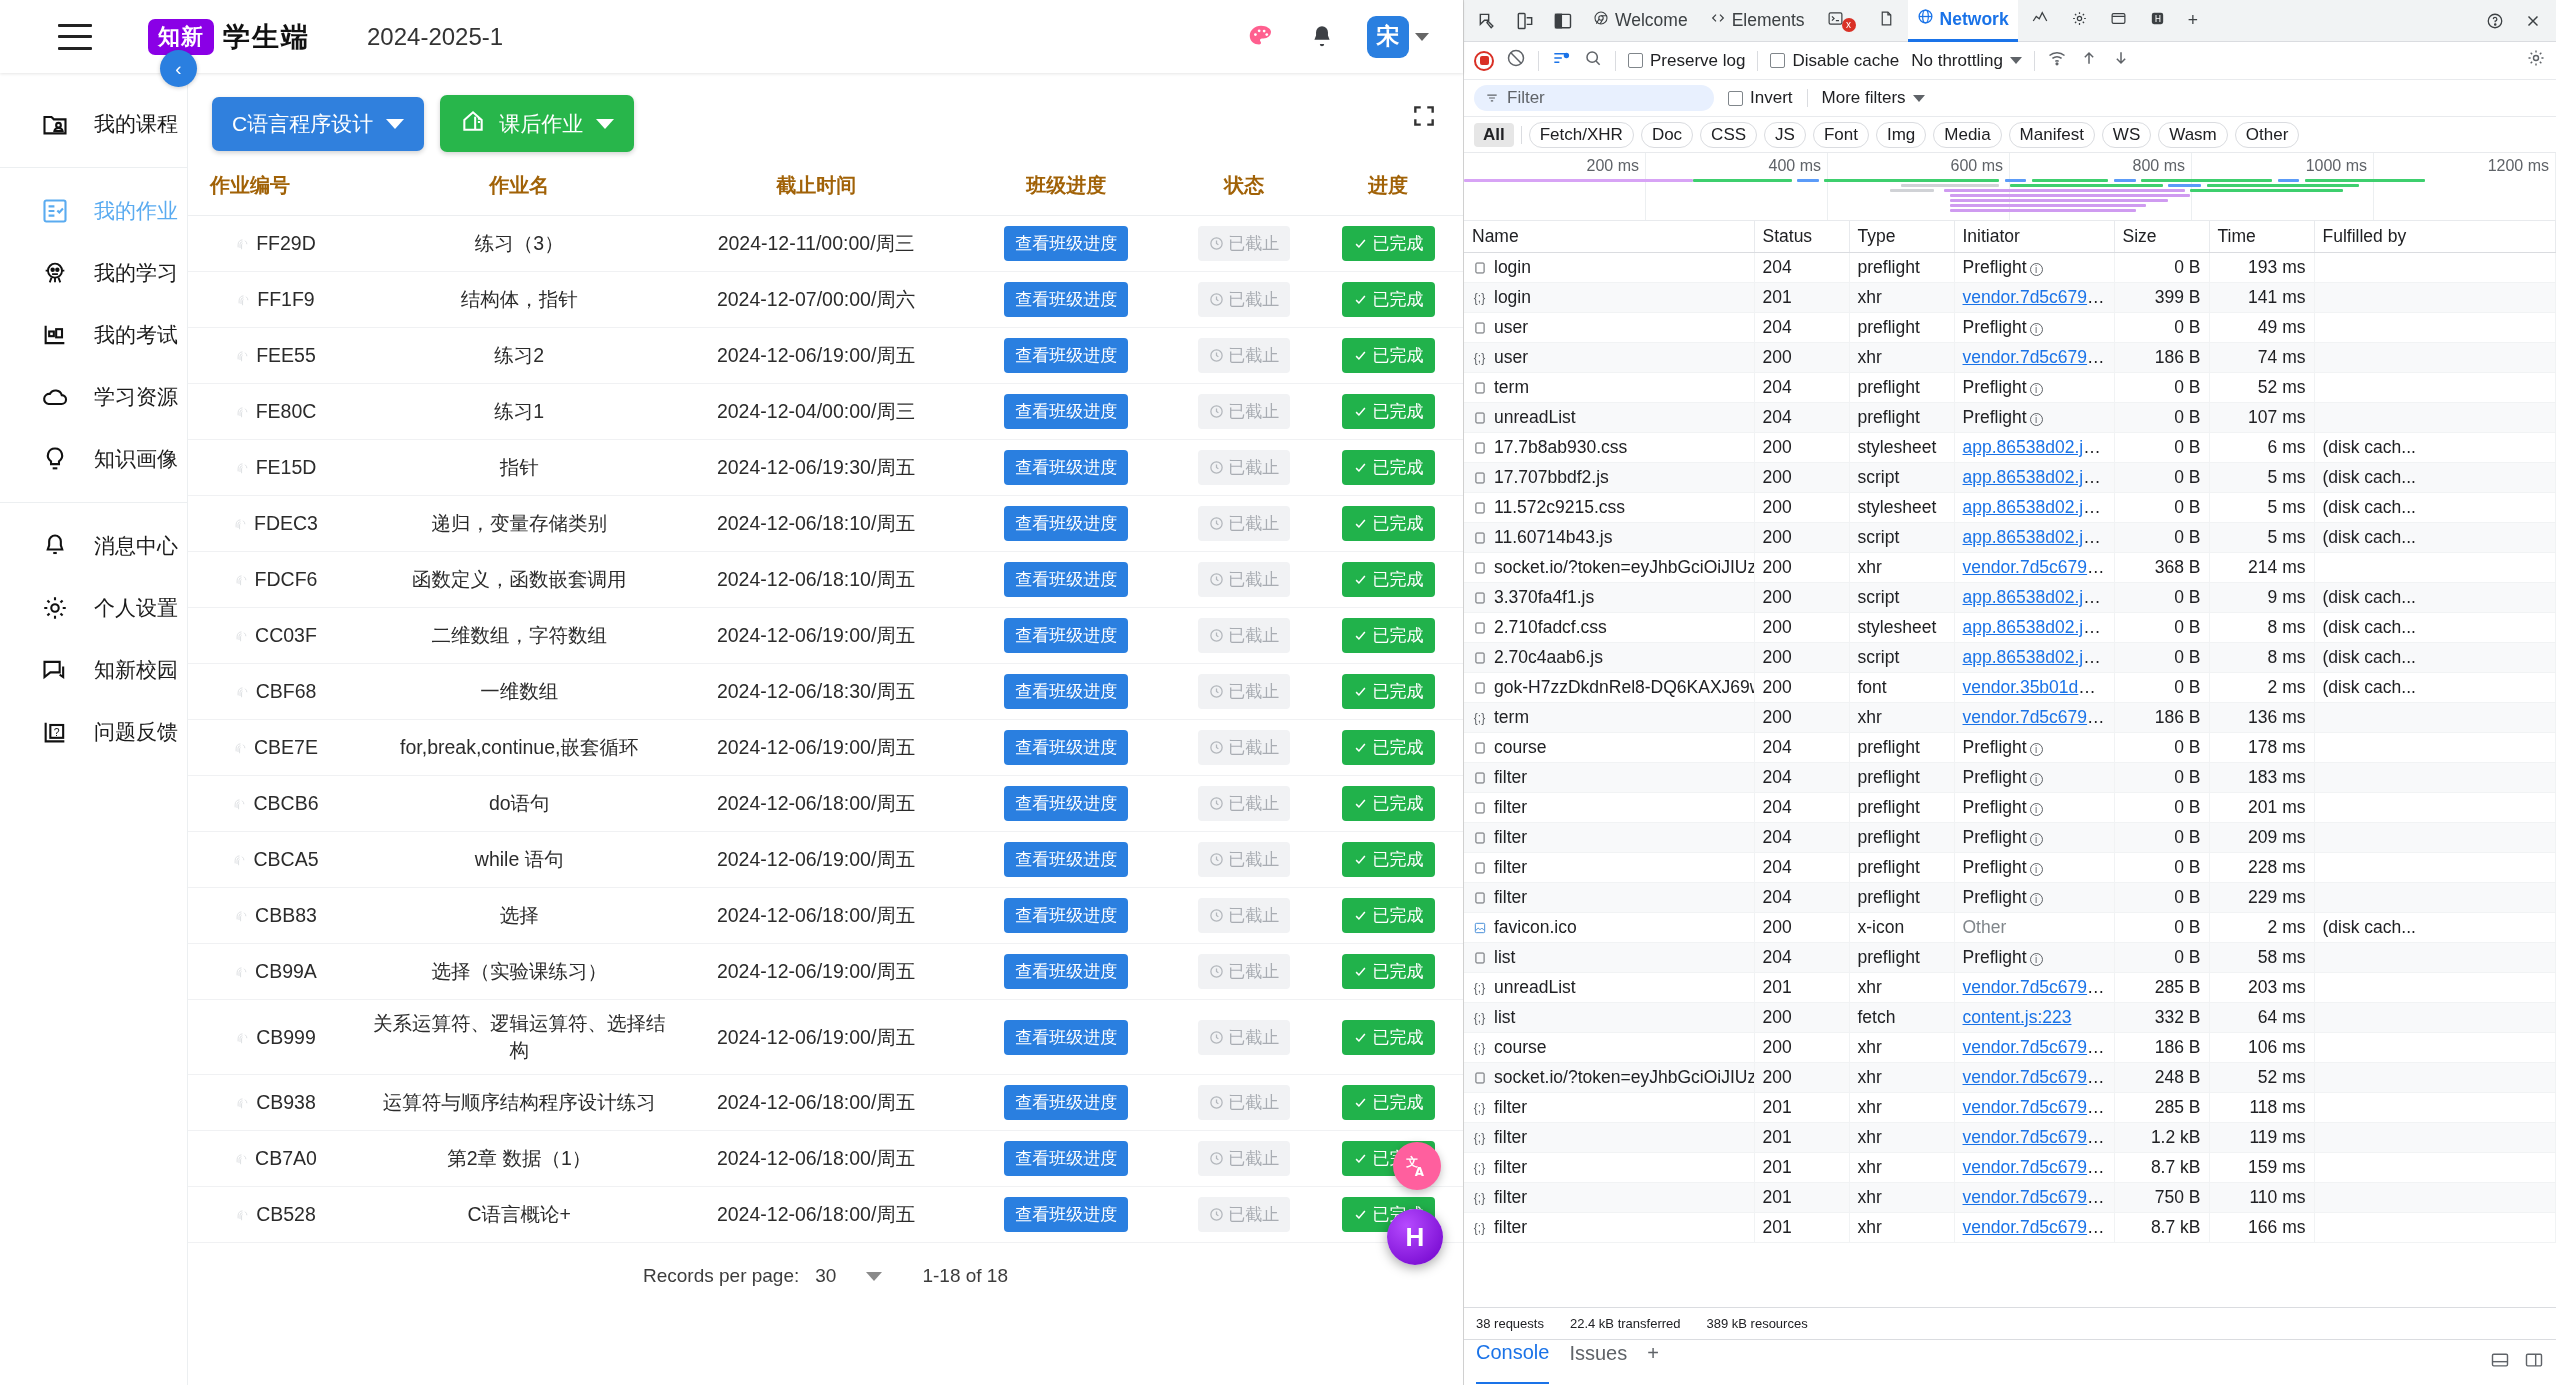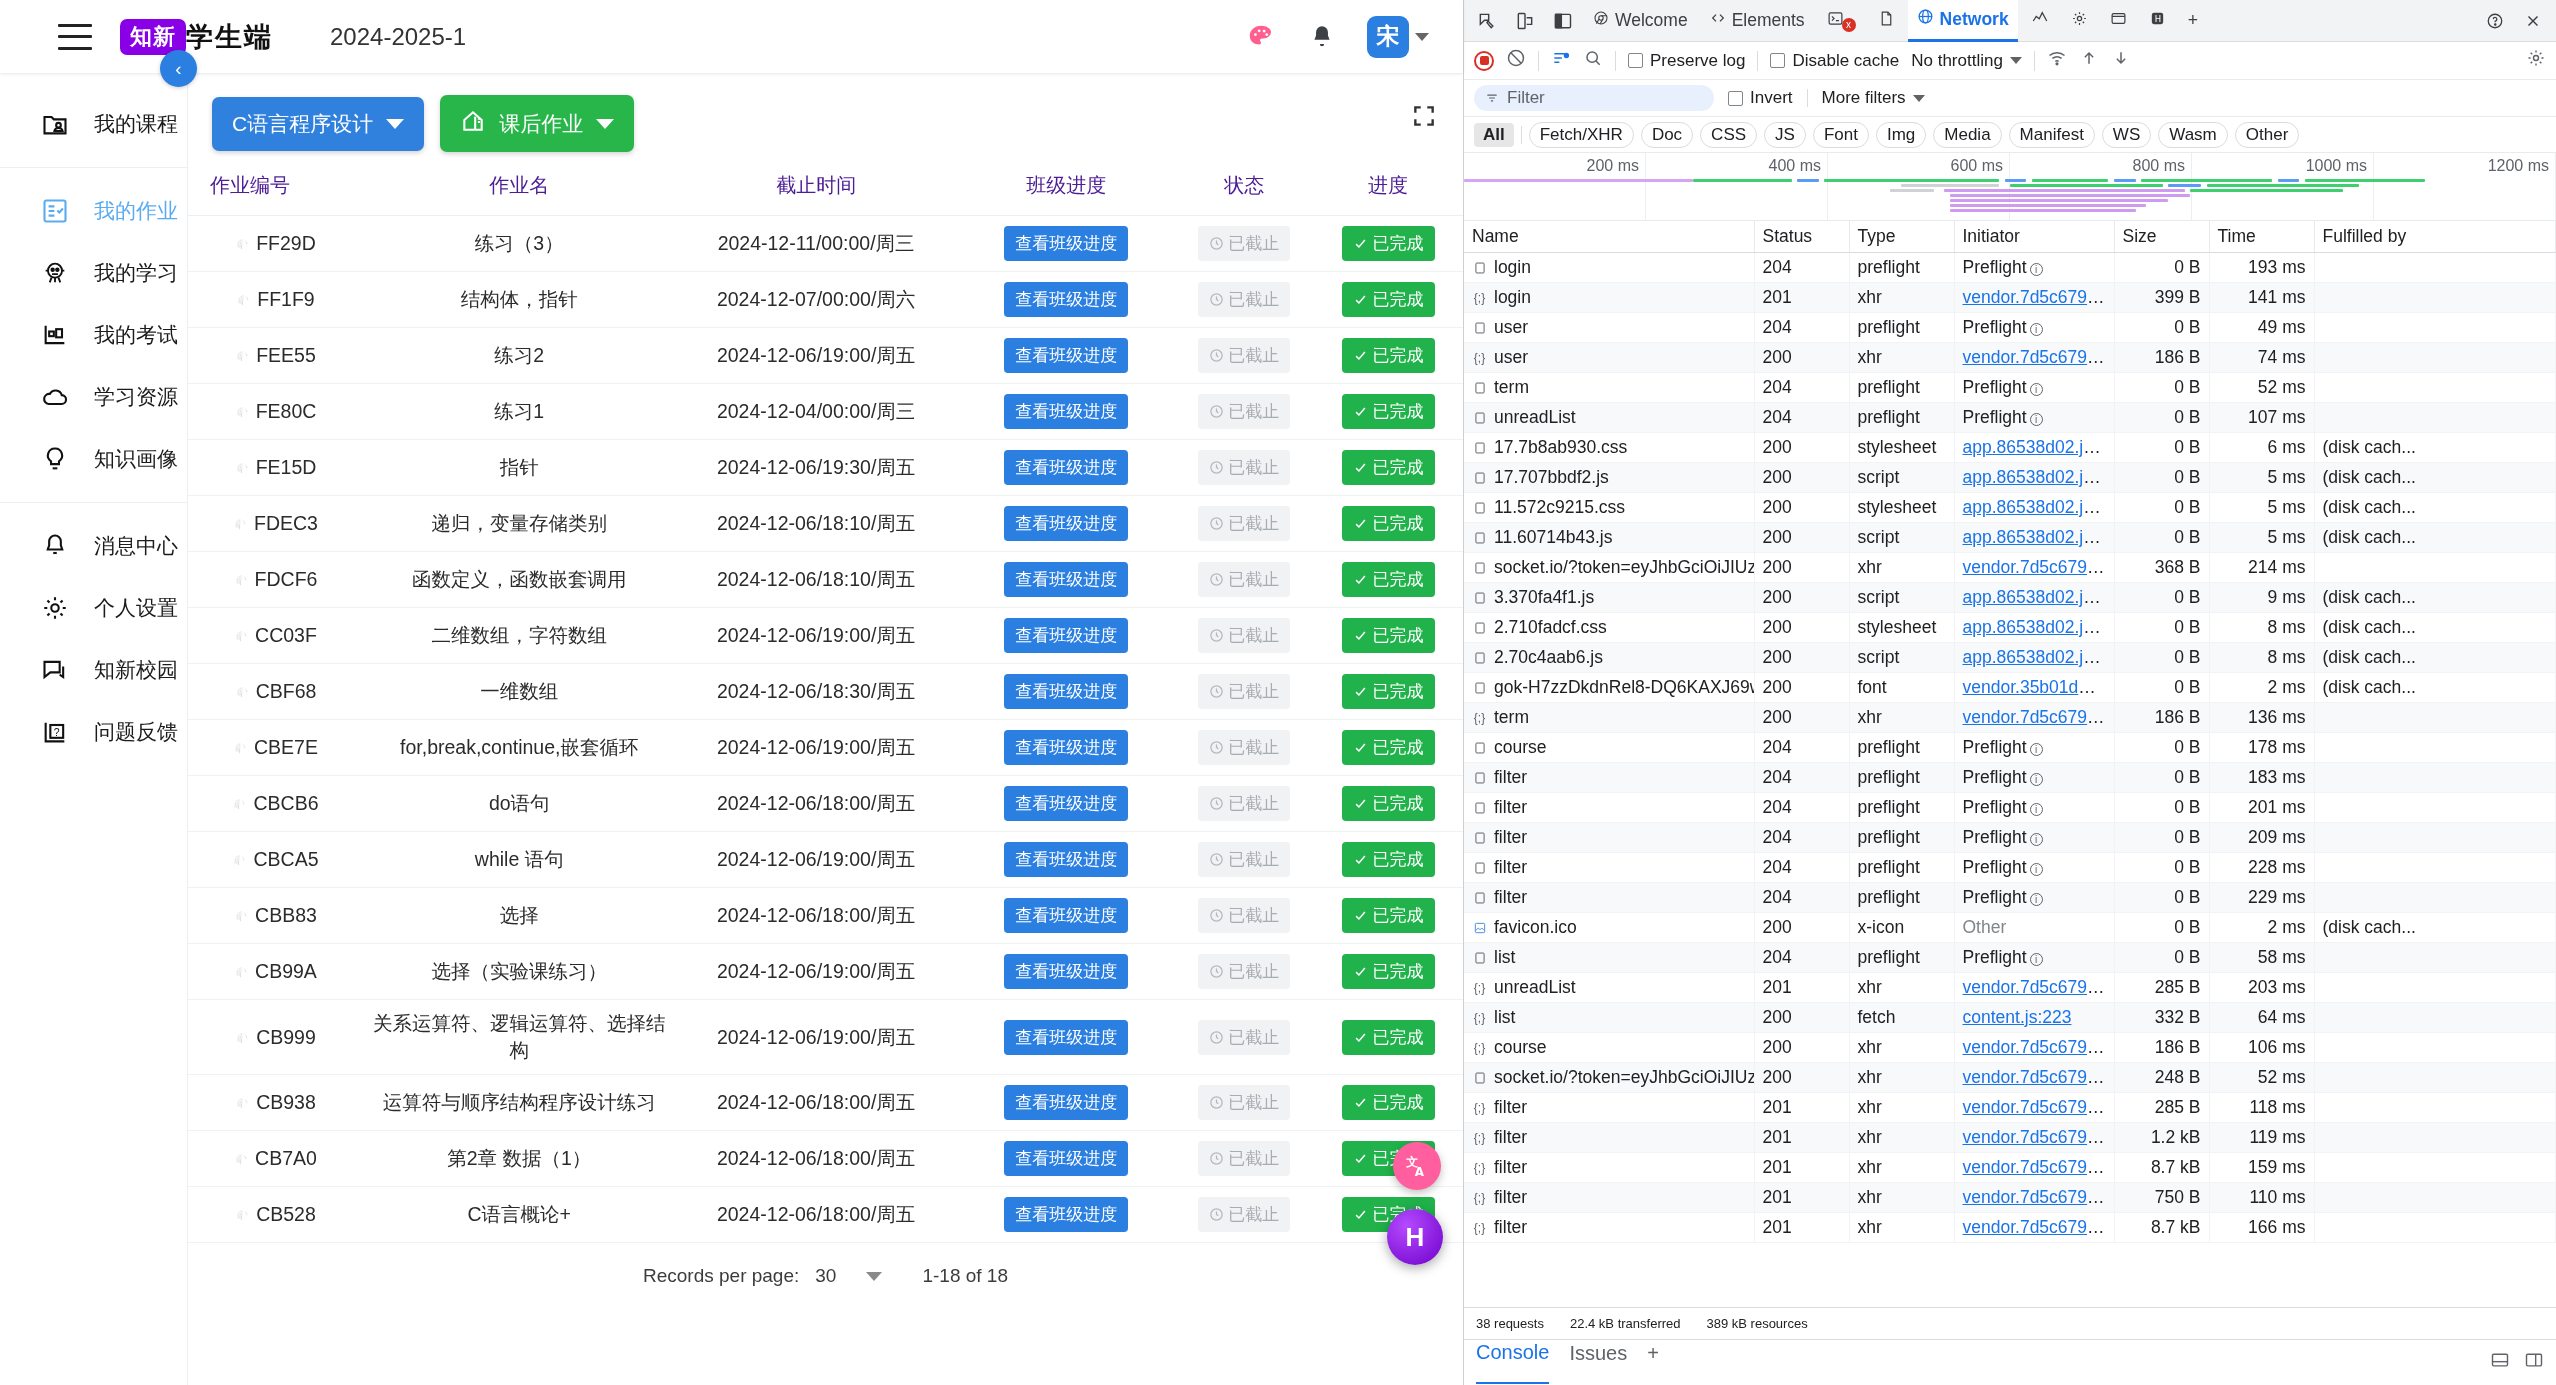--- a/index.html
+++ b/index.html
@@ -13,21 +13,21 @@
   
   .webapp { width: 1463px; height: 1385px; position: relative; background: #f4f5f7; }
 
   .topbar {
     height: 73px; background: #fff; display: flex; align-items: center;
     padding: 0 24px; box-shadow: 0 1px 3px rgba(0,0,0,.10); position: relative; z-index: 5;
   }
   .hamburger { width: 34px; height: 26px; display: flex; flex-direction: column;
     justify-content: space-between; margin-left: 34px; cursor: pointer; }
   .hamburger span { display: block; height: 3px; background: #222; border-radius: 1px; }
-  .brand { display: flex; margin-left: 28px; }
+  .brand { display: flex; margin-left: 56px; gap: 9px; }
   .brand-badge {
     background: #8A00E6; color: #fff; font-weight: 700; font-size: 22px;
     padding: 3px 10px; border-radius: 7px; letter-spacing: 1px;
     font-family: "DejaVu Sans", sans-serif;
   }
   .brand-text { font-size: 27px; font-weight: 700; color: #111; letter-spacing: 2px; }
   .term { margin-left: 57px; font-size: 24px; color: #333; }
   .topbar-right { margin-left: auto; display: flex; align-items: center; gap: 32px; padding-right: 10px;}
   .palette-ic { width: 32px; height: 30px; position: relative; }
   .bell-ic { width: 26px; height: 32px; position: relative; }
@@ -69,21 +69,21 @@
     box-shadow: 0 2px 5px rgba(0,0,0,.18); font-family: inherit;
   }
   .pill.blue { background: #3080DD; }
   .pill.green { background: #28B64B; }
   .pill .dn { width: 0; height: 0; border-left: 9px solid transparent;
     border-right: 9px solid transparent; border-top: 10px solid #fff; }
   .expand-ic { position: absolute; right: 26px; top: 30px; width: 26px; height: 26px; cursor: pointer; }
 
   table.hw { width: 100%; border-collapse: collapse; font-size: 19.5px; }
   table.hw th {
-    font-weight: 400; color: #4c1d95; font-size: 20px; padding: 12px 4px 16px;
+    font-weight: 700; color: #a16207; font-size: 20px; padding: 12px 4px 16px;
     text-align: center; border-bottom: 1px solid #eceef0;
   }
   table.hw td { padding: 10px 4px; text-align: center; border-bottom: 1px solid #f0f1f3;
     color: #2b2b2b; height: 45px; }
   td.code { text-align: left; padding-left: 22px; white-space: nowrap; }
   .fp { display: inline-block; width: 15px; height: 17px; margin-right: 6px;
     vertical-align: -3px; opacity: .45; }
   .btn-view {
     background: #2a7fe0; color: #fff; border: none; border-radius: 4px;
     font-size: 17px; padding: 6px 11px; cursor: pointer; font-family: inherit; white-space: nowrap;

